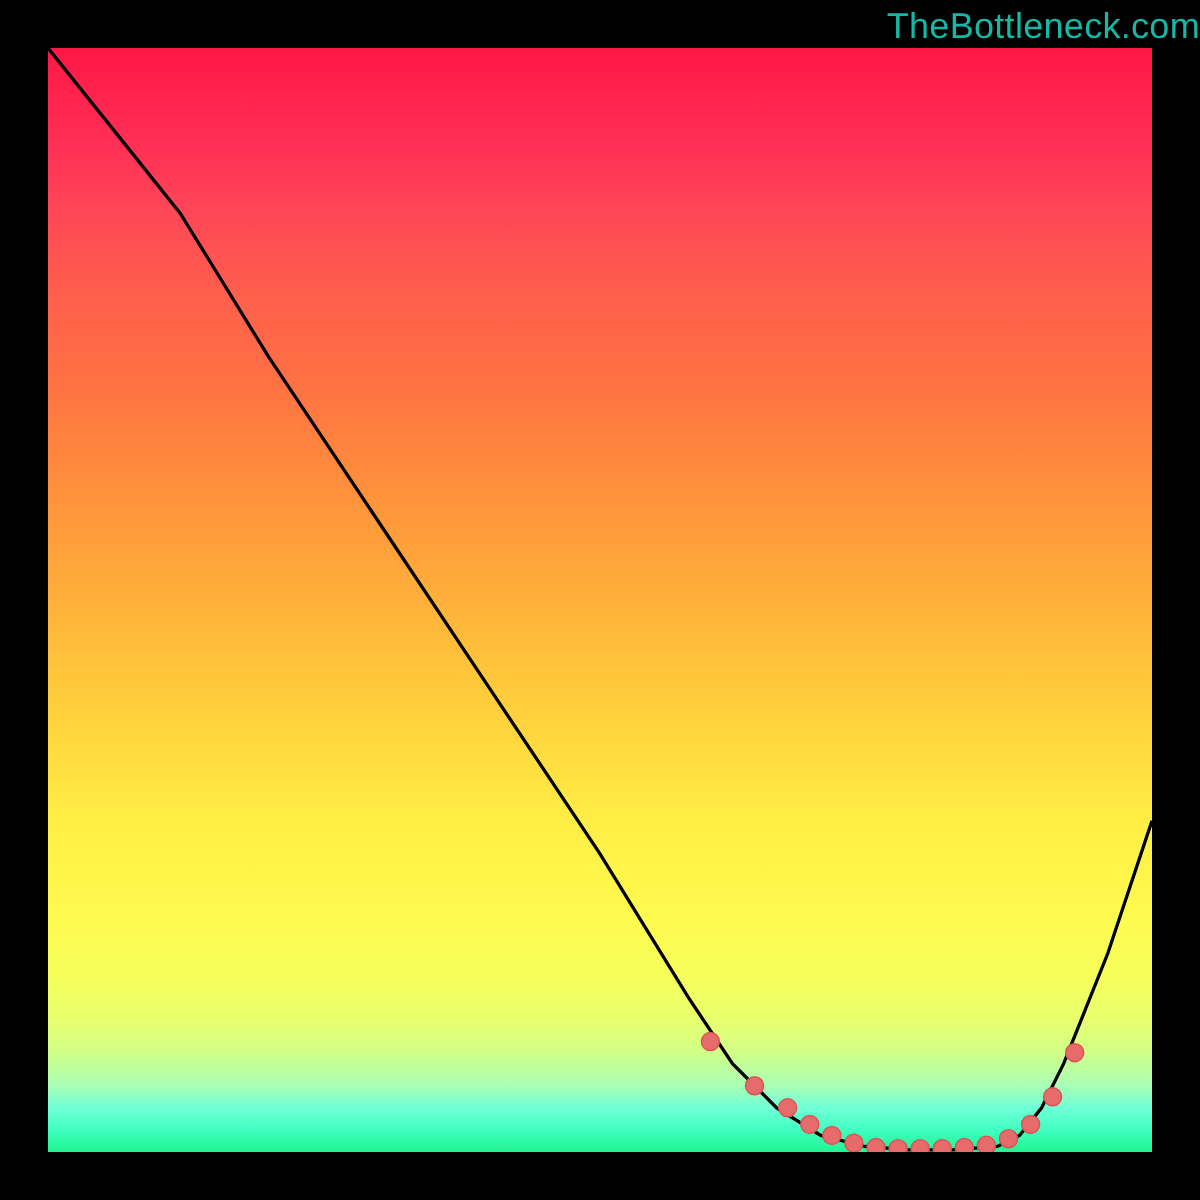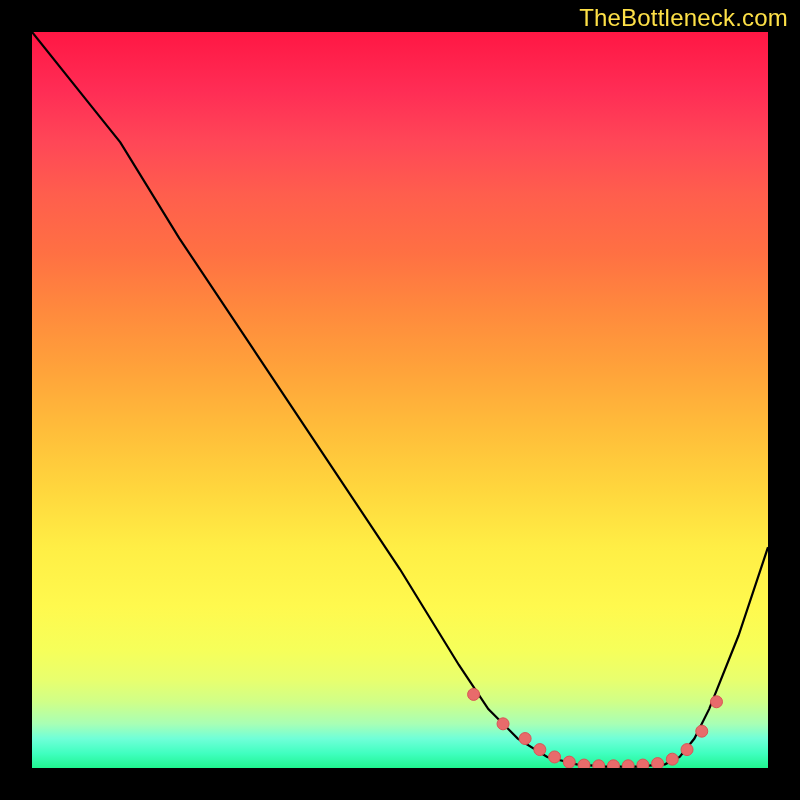--- a/index.html
+++ b/index.html
@@ -7,22 +7,22 @@
     width: 800px;
     height: 800px;
     background: #000;
     position: relative;
     font-family: Arial, sans-serif;
     overflow: hidden;
   }
   .watermark {
     position: absolute;
     top: 4px;
-    right: 12px;
-    color: #fde047;
+    right: 0;
+    color: #14b8a6;
     font-size: 24px;
     font-weight: 500;
     z-index: 10;
     letter-spacing: 0.2px;
   }
   .plot-area {
     position: absolute;
     top: 32px;
     left: 32px;
     width: 736px;

